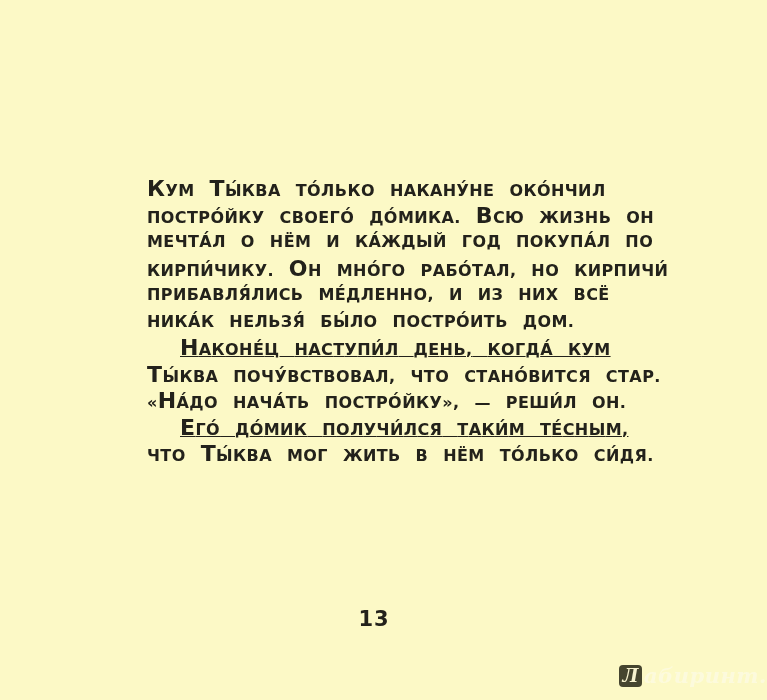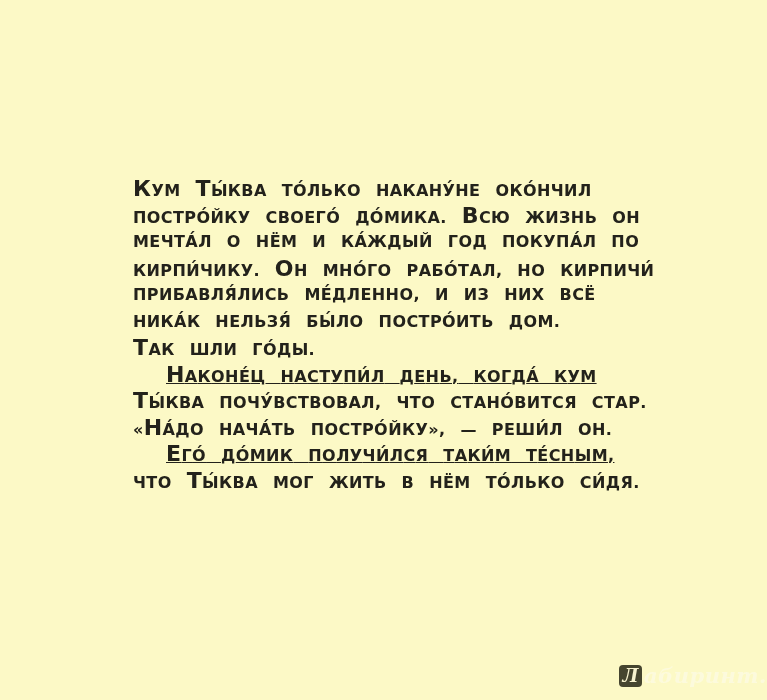--- a/index.html
+++ b/index.html
@@ -25,20 +25,21 @@
     width: 500px;
   }
   .line {
     font-weight: bold;
     color: var(--text-color, #23221b);
     line-height: 26.5px;
     height: 26.5px;
     white-space: nowrap;
     letter-spacing: 0.4px;
     word-spacing: 9px;
+    margin-left: 14px;
   }
   .line.indent {
     padding-left: 33px;
     text-decoration: underline;
   }
   
   .line .cap { font-size: 22px; }
   .line .sc  { font-size: 16px; }
   .page-number {
     position: absolute;
@@ -91,27 +92,27 @@
 
 <div class="page">
 
   <div class="text-block">
       <div class="line"><span class="cap">К</span><span class="sc">У</span><span class="sc">М</span><span class="sc"> </span><span class="cap">Т</span><span class="sc">Ы́</span><span class="sc">К</span><span class="sc">В</span><span class="sc">А</span><span class="sc"> </span><span class="sc">Т</span><span class="sc">О́</span><span class="sc">Л</span><span class="sc">Ь</span><span class="sc">К</span><span class="sc">О</span><span class="sc"> </span><span class="sc">Н</span><span class="sc">А</span><span class="sc">К</span><span class="sc">А</span><span class="sc">Н</span><span class="sc">У́</span><span class="sc">Н</span><span class="sc">Е</span><span class="sc"> </span><span class="sc">О</span><span class="sc">К</span><span class="sc">О́</span><span class="sc">Н</span><span class="sc">Ч</span><span class="sc">И</span><span class="sc">Л</span></div>
       <div class="line"><span class="sc">П</span><span class="sc">О</span><span class="sc">С</span><span class="sc">Т</span><span class="sc">Р</span><span class="sc">О́</span><span class="sc">Й</span><span class="sc">К</span><span class="sc">У</span><span class="sc"> </span><span class="sc">С</span><span class="sc">В</span><span class="sc">О</span><span class="sc">Е</span><span class="sc">Г</span><span class="sc">О́</span><span class="sc"> </span><span class="sc">Д</span><span class="sc">О́</span><span class="sc">М</span><span class="sc">И</span><span class="sc">К</span><span class="sc">А</span><span class="sc">.</span><span class="sc"> </span><span class="cap">В</span><span class="sc">С</span><span class="sc">Ю</span><span class="sc"> </span><span class="sc">Ж</span><span class="sc">И</span><span class="sc">З</span><span class="sc">Н</span><span class="sc">Ь</span><span class="sc"> </span><span class="sc">О</span><span class="sc">Н</span></div>
       <div class="line"><span class="sc">М</span><span class="sc">Е</span><span class="sc">Ч</span><span class="sc">Т</span><span class="sc">А́</span><span class="sc">Л</span><span class="sc"> </span><span class="sc">О</span><span class="sc"> </span><span class="sc">Н</span><span class="sc">Ё</span><span class="sc">М</span><span class="sc"> </span><span class="sc">И</span><span class="sc"> </span><span class="sc">К</span><span class="sc">А́</span><span class="sc">Ж</span><span class="sc">Д</span><span class="sc">Ы</span><span class="sc">Й</span><span class="sc"> </span><span class="sc">Г</span><span class="sc">О</span><span class="sc">Д</span><span class="sc"> </span><span class="sc">П</span><span class="sc">О</span><span class="sc">К</span><span class="sc">У</span><span class="sc">П</span><span class="sc">А́</span><span class="sc">Л</span><span class="sc"> </span><span class="sc">П</span><span class="sc">О</span></div>
       <div class="line"><span class="sc">К</span><span class="sc">И</span><span class="sc">Р</span><span class="sc">П</span><span class="sc">И́</span><span class="sc">Ч</span><span class="sc">И</span><span class="sc">К</span><span class="sc">У</span><span class="sc">.</span><span class="sc"> </span><span class="cap">О</span><span class="sc">Н</span><span class="sc"> </span><span class="sc">М</span><span class="sc">Н</span><span class="sc">О́</span><span class="sc">Г</span><span class="sc">О</span><span class="sc"> </span><span class="sc">Р</span><span class="sc">А</span><span class="sc">Б</span><span class="sc">О́</span><span class="sc">Т</span><span class="sc">А</span><span class="sc">Л</span><span class="sc">,</span><span class="sc"> </span><span class="sc">Н</span><span class="sc">О</span><span class="sc"> </span><span class="sc">К</span><span class="sc">И</span><span class="sc">Р</span><span class="sc">П</span><span class="sc">И</span><span class="sc">Ч</span><span class="sc">И́</span></div>
       <div class="line"><span class="sc">П</span><span class="sc">Р</span><span class="sc">И</span><span class="sc">Б</span><span class="sc">А</span><span class="sc">В</span><span class="sc">Л</span><span class="sc">Я́</span><span class="sc">Л</span><span class="sc">И</span><span class="sc">С</span><span class="sc">Ь</span><span class="sc"> </span><span class="sc">М</span><span class="sc">Е́</span><span class="sc">Д</span><span class="sc">Л</span><span class="sc">Е</span><span class="sc">Н</span><span class="sc">Н</span><span class="sc">О</span><span class="sc">,</span><span class="sc"> </span><span class="sc">И</span><span class="sc"> </span><span class="sc">И</span><span class="sc">З</span><span class="sc"> </span><span class="sc">Н</span><span class="sc">И</span><span class="sc">Х</span><span class="sc"> </span><span class="sc">В</span><span class="sc">С</span><span class="sc">Ё</span></div>
       <div class="line"><span class="sc">Н</span><span class="sc">И</span><span class="sc">К</span><span class="sc">А́</span><span class="sc">К</span><span class="sc"> </span><span class="sc">Н</span><span class="sc">Е</span><span class="sc">Л</span><span class="sc">Ь</span><span class="sc">З</span><span class="sc">Я́</span><span class="sc"> </span><span class="sc">Б</span><span class="sc">Ы́</span><span class="sc">Л</span><span class="sc">О</span><span class="sc"> </span><span class="sc">П</span><span class="sc">О</span><span class="sc">С</span><span class="sc">Т</span><span class="sc">Р</span><span class="sc">О́</span><span class="sc">И</span><span class="sc">Т</span><span class="sc">Ь</span><span class="sc"> </span><span class="sc">Д</span><span class="sc">О</span><span class="sc">М</span><span class="sc">.</span></div>
-      <div class="line"><span class="cap">Т</span><span class="sc">А</span><span class="sc">К</span><span class="sc"> </span><span class="sc">Ш</span><span class="sc">Л</span><span class="sc">И</span><span class="sc"> </span><span class="sc">Г</span><span class="sc">О́</span><span class="sc">Д</span><span class="sc">Ы</span><span class="sc">.</span></div>
       <div class="line indent"><span class="cap">Н</span><span class="sc">А</span><span class="sc">К</span><span class="sc">О</span><span class="sc">Н</span><span class="sc">Е́</span><span class="sc">Ц</span><span class="sc"> </span><span class="sc">Н</span><span class="sc">А</span><span class="sc">С</span><span class="sc">Т</span><span class="sc">У</span><span class="sc">П</span><span class="sc">И́</span><span class="sc">Л</span><span class="sc"> </span><span class="sc">Д</span><span class="sc">Е</span><span class="sc">Н</span><span class="sc">Ь</span><span class="sc">,</span><span class="sc"> </span><span class="sc">К</span><span class="sc">О</span><span class="sc">Г</span><span class="sc">Д</span><span class="sc">А́</span><span class="sc"> </span><span class="sc">К</span><span class="sc">У</span><span class="sc">М</span></div>
       <div class="line"><span class="cap">Т</span><span class="sc">Ы́</span><span class="sc">К</span><span class="sc">В</span><span class="sc">А</span><span class="sc"> </span><span class="sc">П</span><span class="sc">О</span><span class="sc">Ч</span><span class="sc">У́</span><span class="sc">В</span><span class="sc">С</span><span class="sc">Т</span><span class="sc">В</span><span class="sc">О</span><span class="sc">В</span><span class="sc">А</span><span class="sc">Л</span><span class="sc">,</span><span class="sc"> </span><span class="sc">Ч</span><span class="sc">Т</span><span class="sc">О</span><span class="sc"> </span><span class="sc">С</span><span class="sc">Т</span><span class="sc">А</span><span class="sc">Н</span><span class="sc">О́</span><span class="sc">В</span><span class="sc">И</span><span class="sc">Т</span><span class="sc">С</span><span class="sc">Я</span><span class="sc"> </span><span class="sc">С</span><span class="sc">Т</span><span class="sc">А</span><span class="sc">Р</span><span class="sc">.</span></div>
       <div class="line"><span class="sc">«</span><span class="cap">Н</span><span class="sc">А́</span><span class="sc">Д</span><span class="sc">О</span><span class="sc"> </span><span class="sc">Н</span><span class="sc">А</span><span class="sc">Ч</span><span class="sc">А́</span><span class="sc">Т</span><span class="sc">Ь</span><span class="sc"> </span><span class="sc">П</span><span class="sc">О</span><span class="sc">С</span><span class="sc">Т</span><span class="sc">Р</span><span class="sc">О́</span><span class="sc">Й</span><span class="sc">К</span><span class="sc">У</span><span class="sc">»</span><span class="sc">,</span><span class="sc"> </span><span class="sc">—</span><span class="sc"> </span><span class="sc">Р</span><span class="sc">Е</span><span class="sc">Ш</span><span class="sc">И́</span><span class="sc">Л</span><span class="sc"> </span><span class="sc">О</span><span class="sc">Н</span><span class="sc">.</span></div>
       <div class="line indent"><span class="cap">Е</span><span class="sc">Г</span><span class="sc">О́</span><span class="sc"> </span><span class="sc">Д</span><span class="sc">О́</span><span class="sc">М</span><span class="sc">И</span><span class="sc">К</span><span class="sc"> </span><span class="sc">П</span><span class="sc">О</span><span class="sc">Л</span><span class="sc">У</span><span class="sc">Ч</span><span class="sc">И́</span><span class="sc">Л</span><span class="sc">С</span><span class="sc">Я</span><span class="sc"> </span><span class="sc">Т</span><span class="sc">А</span><span class="sc">К</span><span class="sc">И́</span><span class="sc">М</span><span class="sc"> </span><span class="sc">Т</span><span class="sc">Е́</span><span class="sc">С</span><span class="sc">Н</span><span class="sc">Ы</span><span class="sc">М</span><span class="sc">,</span></div>
       <div class="line"><span class="sc">Ч</span><span class="sc">Т</span><span class="sc">О</span><span class="sc"> </span><span class="cap">Т</span><span class="sc">Ы́</span><span class="sc">К</span><span class="sc">В</span><span class="sc">А</span><span class="sc"> </span><span class="sc">М</span><span class="sc">О</span><span class="sc">Г</span><span class="sc"> </span><span class="sc">Ж</span><span class="sc">И</span><span class="sc">Т</span><span class="sc">Ь</span><span class="sc"> </span><span class="sc">В</span><span class="sc"> </span><span class="sc">Н</span><span class="sc">Ё</span><span class="sc">М</span><span class="sc"> </span><span class="sc">Т</span><span class="sc">О́</span><span class="sc">Л</span><span class="sc">Ь</span><span class="sc">К</span><span class="sc">О</span><span class="sc"> </span><span class="sc">С</span><span class="sc">И́</span><span class="sc">Д</span><span class="sc">Я</span><span class="sc">.</span></div>
     </div>
 
+  <div class="page-number">13</div>
 
   <div class="watermark">
     <span class="wm-badge">Л</span>
     <span class="wm-text">абиринт.ру</span>
   </div>
 
 </div>
 
 </body></html>

